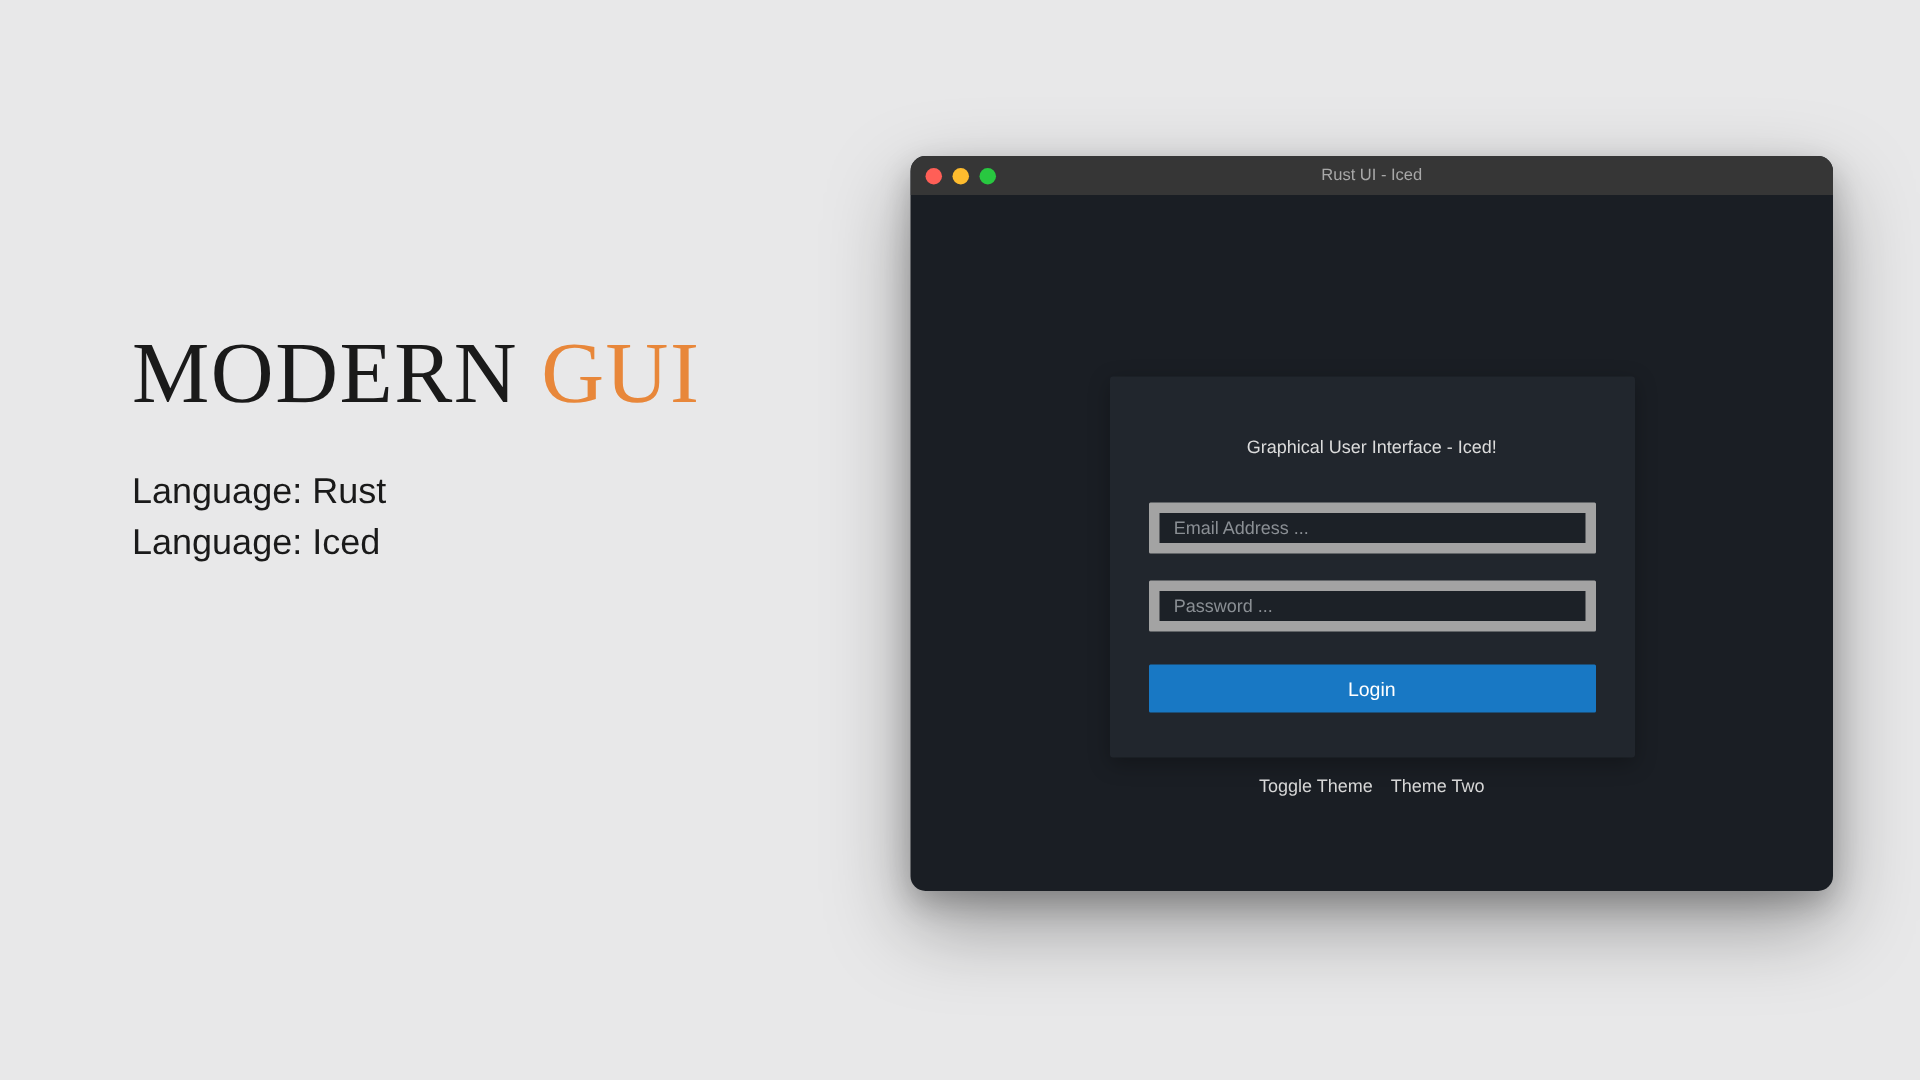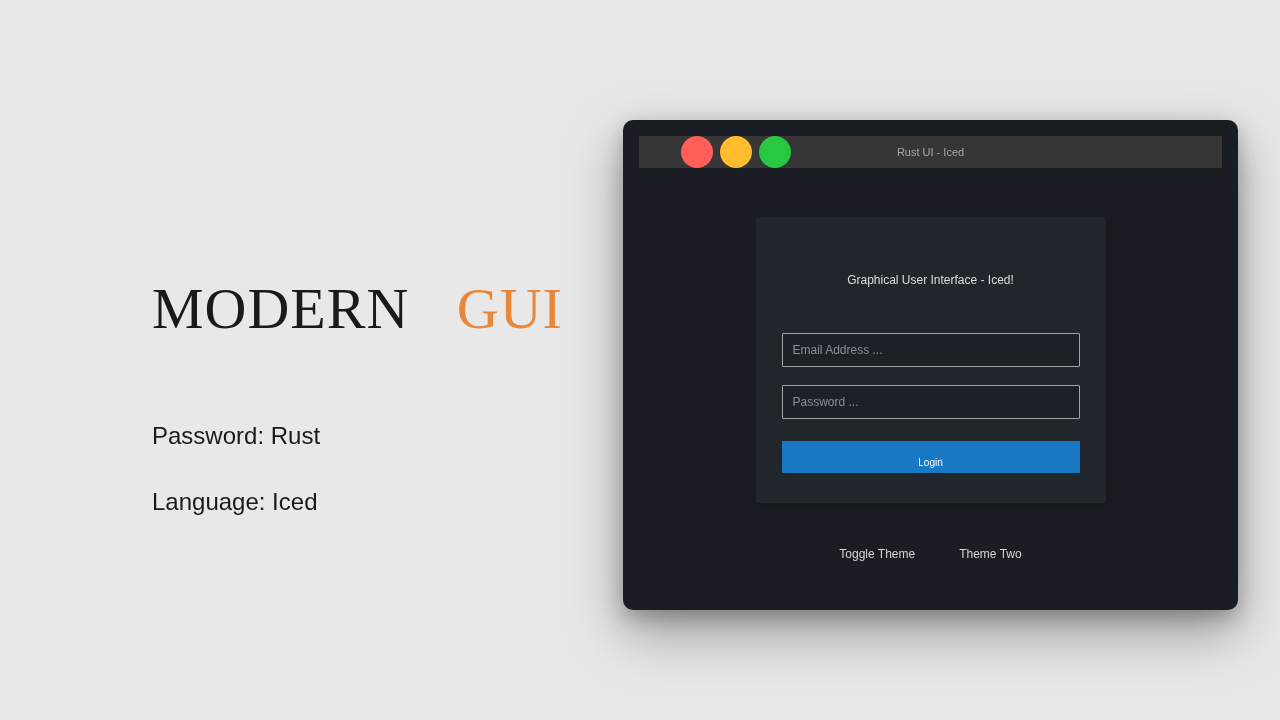--- a/index.html
+++ b/index.html
@@ -1,33 +1,33 @@
 <!DOCTYPE html>
 <html><head>
   <meta charset="utf-8">
   <style>
     * {
       margin: 0;
-      padding: 16px;
+      padding: 0;
       box-sizing: border-box;
     }
     
     body {
       width: 1280px;
       height: 720px;
       background: #e8e8e9;
       font-family: -apple-system, BlinkMacSystemFont, 'Segoe UI', Helvetica, Arial, sans-serif;
       position: relative;
       overflow: hidden;
     }
     
     .left-content {
       position: absolute;
       left: 88px;
-      top: 228px;
+      top: 216px;
     }
     
     .heading-line {
       font-size: 58px;
       font-weight: 500;
       letter-spacing: 1px;
       line-height: 1.15;
       font-family: Georgia, 'Times New Roman', serif;
       color: #1a1a1a;
     }
@@ -110,40 +110,40 @@
       text-align: center;
       color: #dcdcdc;
       font-size: 12px;
       margin-bottom: 30px;
     }
     
     .text-input {
       width: 100%;
       height: 34px;
       background: #1c2127;
-      border: 1px solid #a3a3a3;
+      border: 7px solid #a3a3a3;
       color: #cfcfcf;
       padding: 0 10px;
       font-size: 12px;
       margin-bottom: 18px;
       outline: none;
       border-radius: 1px;
     }
     
     .text-input::placeholder {
       color: #8a8f94;
     }
     
     .login-btn {
       width: 100%;
       height: 32px;
       background: #1878c4;
       border: none;
       color: #ffffff;
-      font-size: 10px;
+      font-size: 13px;
       cursor: pointer;
       border-radius: 1px;
       margin-top: 4px;
     }
     
     .bottom-links {
       margin-top: 12px;
       display: flex;
       gap: 12px;
     }
@@ -157,21 +157,21 @@
     }
   </style>
 </head>
 <body>
 
 <div class="left-content">
   <div class="heading-line">
     <span>MODERN </span><span class="heading-accent">GUI</span>
   </div>
   <div class="sub-info">
-    <div>Password: Rust</div>
+    <div>Language: Rust</div>
     <div>Language: Iced</div>
   </div>
 </div>
 
 <div class="app-window">
   <div class="titlebar">
     <div class="traffic-lights">
       <div class="traffic-light tl-close"></div>
       <div class="traffic-light tl-min"></div>
       <div class="traffic-light tl-max"></div>

